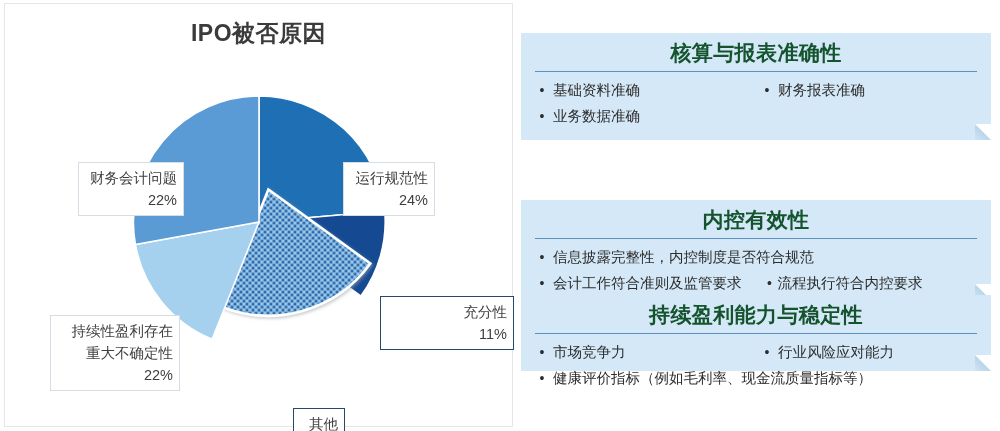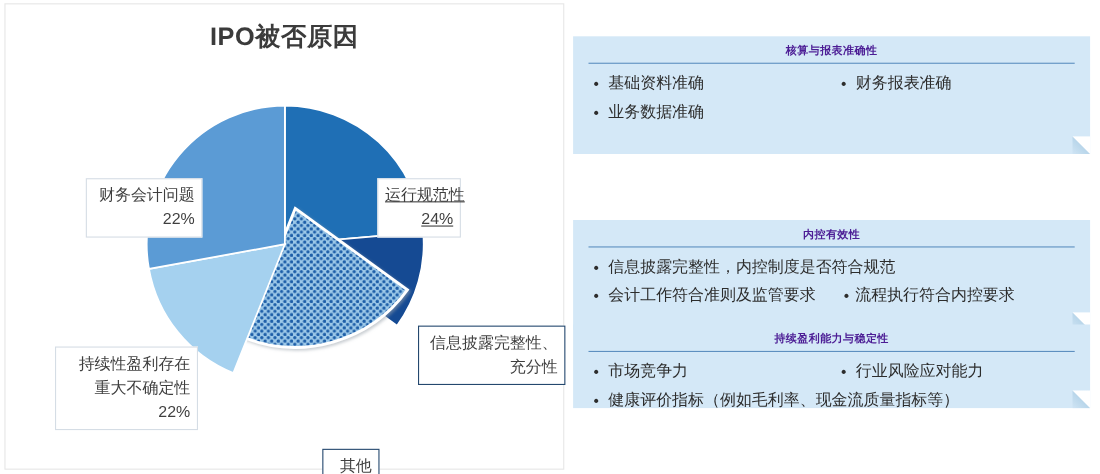--- a/index.html
+++ b/index.html
@@ -63,21 +63,21 @@
     text-align: right;
     color: #3f3f3f;
     font-size: 14.5px;
     line-height: 22px;
     padding: 4px 6px;
     white-space: nowrap;
   }
   .pie-label.strong-border { border: 1px solid #24486e; }
 
   #label-caiwu  { left: 73px;  top: 106px; width: 106px; }
-  #label-yunxing{ left: 338px; top: 106px; width: 76px; text-decoration: underline;  }
+  #label-yunxing{ left: 338px; top: 106px; width: 92px;  }
   #label-xinxi  { left: 375px; top: 240px; width: 134px; }
   #label-chixu  { left: 45px;  top: 259px; width: 130px; }
   #label-qita   { left: 288px; top: 352px; width: 52px;  }
 
   
   .panel {
     position: absolute;
     left: 521px;
     width: 470px;
     background: #d4e8f7;
@@ -89,23 +89,23 @@
 
   
   .panel-curl {
     position: absolute;
     right: 0; bottom: 0;
     width: 16px; height: 16px;
     background: linear-gradient(225deg, #ffffff 0%, #ffffff 48%, #b9d6ea 52%, #cfe4f4 100%);
   }
   .panel-title {
     text-align: center;
-    color: #4c1d95;
+    color: #14532d;
     font-weight: bold;
-    font-size: 10px;
+    font-size: 21px;
     padding-top: 6px;
     letter-spacing: 0.4px;
   }
   .panel-rule {
     height: 1px;
     background: #5d8fc0;
     margin: 4px 14px 0 14px;
   }
   .panel-body {
     padding: 5px 10px 0 10px;
@@ -173,22 +173,22 @@
         <div>财务会计问题</div>
         <div>22%</div>
       </div>
 
       <div class="pie-label" id="label-yunxing">
         <div>运行规范性</div>
         <div>24%</div>
       </div>
 
       <div class="pie-label strong-border" id="label-xinxi">
-        <div>信息披露完整性、</div>
         <div>充分性</div>
+        <div>11%</div>
       </div>
 
       <div class="pie-label" id="label-chixu">
         <div>持续性盈利存在</div>
         <div>重大不确定性</div>
         <div>22%</div>
       </div>
 
       <div class="pie-label strong-border" id="label-qita">
         <div>其他</div>

